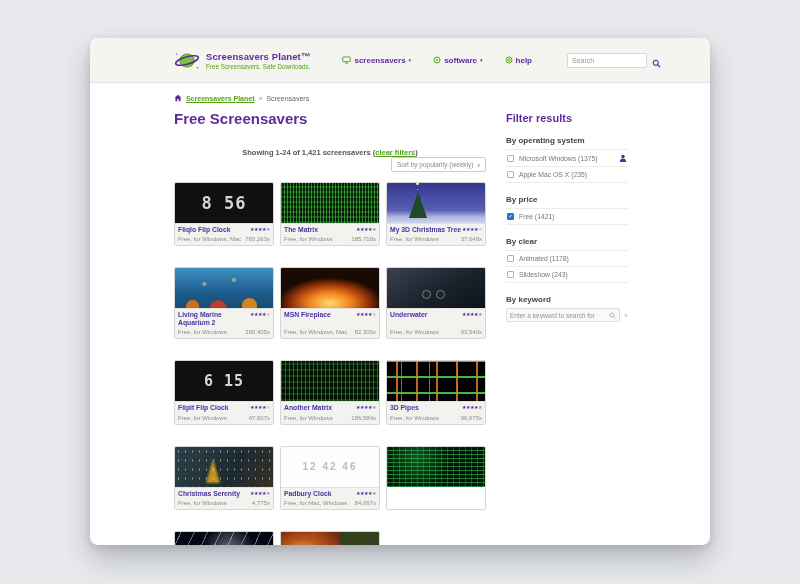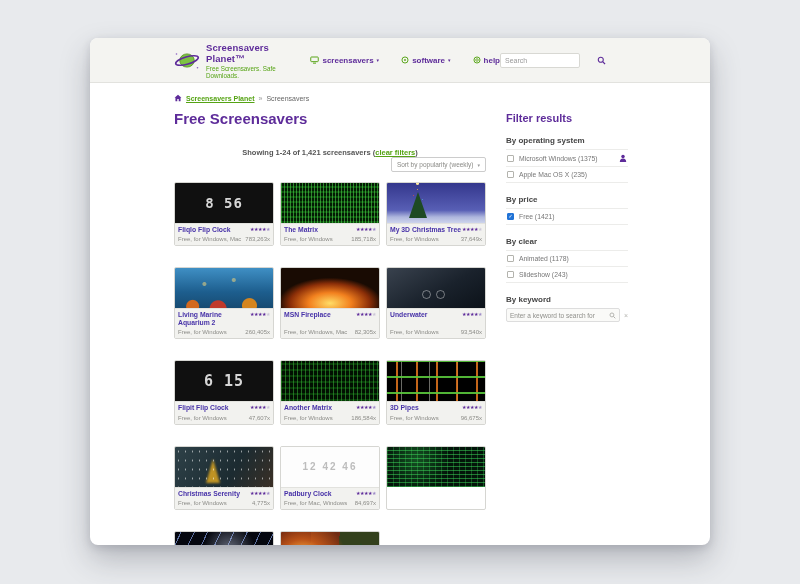--- a/index.html
+++ b/index.html
@@ -13,30 +13,30 @@
   }
   .page {
     position:absolute; left:90px; top:38px; width:620px; height:507px;
     background:#fff; border-radius:8px;
     box-shadow:0 14px 30px rgba(45,50,65,.28), 0 3px 8px rgba(45,50,65,.15);
     overflow:hidden;
   }
   
   .hdr {
     height:45px; background:#f4f4f1; border-bottom:1px solid #e2e2de;
-    display:flex; align-items:center; padding:0 104px 0 84px;
+    display:flex; align-items:center; padding:0 49px 0 84px;
   }
   .brand { display:flex; align-items:center; gap:6px; cursor:pointer; }
   .brand-txt .bname { font-size:9.5px; font-weight:bold; color:var(--purple); letter-spacing:.1px; }
   .brand-txt .btag  { font-size:6.3px; color:var(--green); margin-top:1px; }
   .nav { display:flex; align-items:center; gap:22px; margin-left:32px; }
   .nav-item { display:flex; align-items:center; gap:3px; cursor:pointer; }
   .nav-item .nlabel { font-size:8px; font-weight:bold; color:var(--purple); }
   .nav-item .chev { font-size:5px; color:var(--purple); line-height:1; }
-  .hsearch { margin-left:auto; display:flex; align-items:center; gap:17px; }
+  .hsearch { margin-left:auto; display:flex; align-items:flex-end; gap:5px; }
   .hsearch input {
     width:80px; height:15px; border:1px solid #d8d8d3; background:#fff;
     font-size:7px; padding:0 4px; border-radius:2px; color:#555;
     font-family:"Liberation Sans", sans-serif; outline:none;
   }
   .hsearch input::placeholder { color:#999; }
   .hsearch .sbtn { cursor:pointer; display:flex; }
   
   .content { display:flex; gap:20px; padding:11px 82px 0 84px; }
   .maincol { width:312px; flex:0 0 312px; }
@@ -235,21 +235,21 @@
         <span class="showtxt"><span>Showing 1-24 of 1,421 screensavers (</span><span class="clearlink">clear filters</span><span>)</span></span>
         <span class="sortsel">
           <span>Sort by popularity (weekly)</span>
           <span class="chev">▾</span>
         </span>
       </div>
 
       <div class="grid" id="grid">
   <div class="card">
     <div class="thumb th-flip-clock-dark">
-      <span class="clock-text" style="font-size: 14px;">8 56</span>
+      <span class="clock-text" style="font-size: 17px;">8 56</span>
     </div>
     <div class="cfoot">
       <div class="crow1">
         <span class="ctitle">Fliqlo Flip Clock</span>
         <span class="cstars"><span class="on">★</span><span class="on">★</span><span class="on">★</span><span class="on">★</span><span class="half">★</span></span>
       </div>
       <div class="crow2">
         <span class="cplat">Free, for Windows, Mac</span>
         <span class="cdl">783,263x</span>
       </div>

